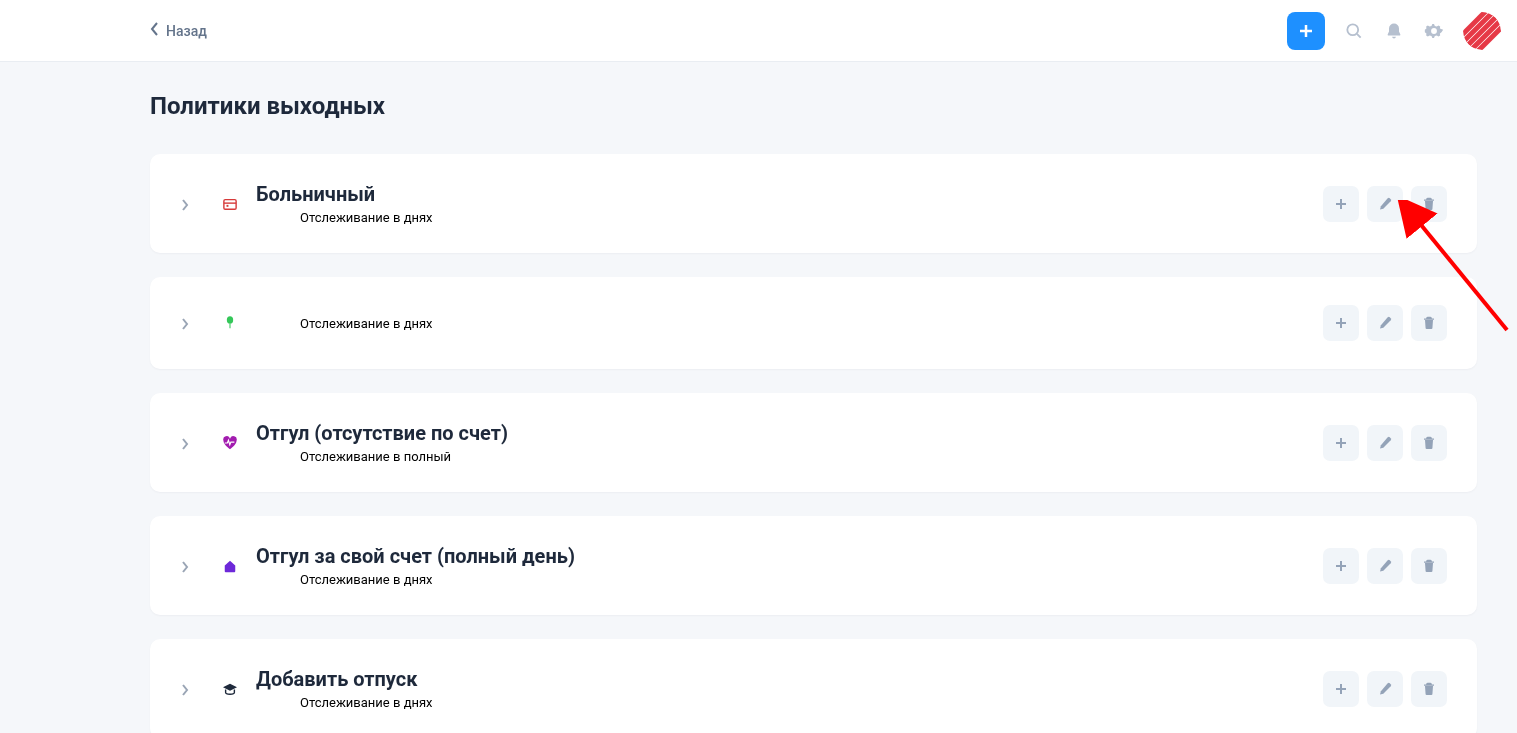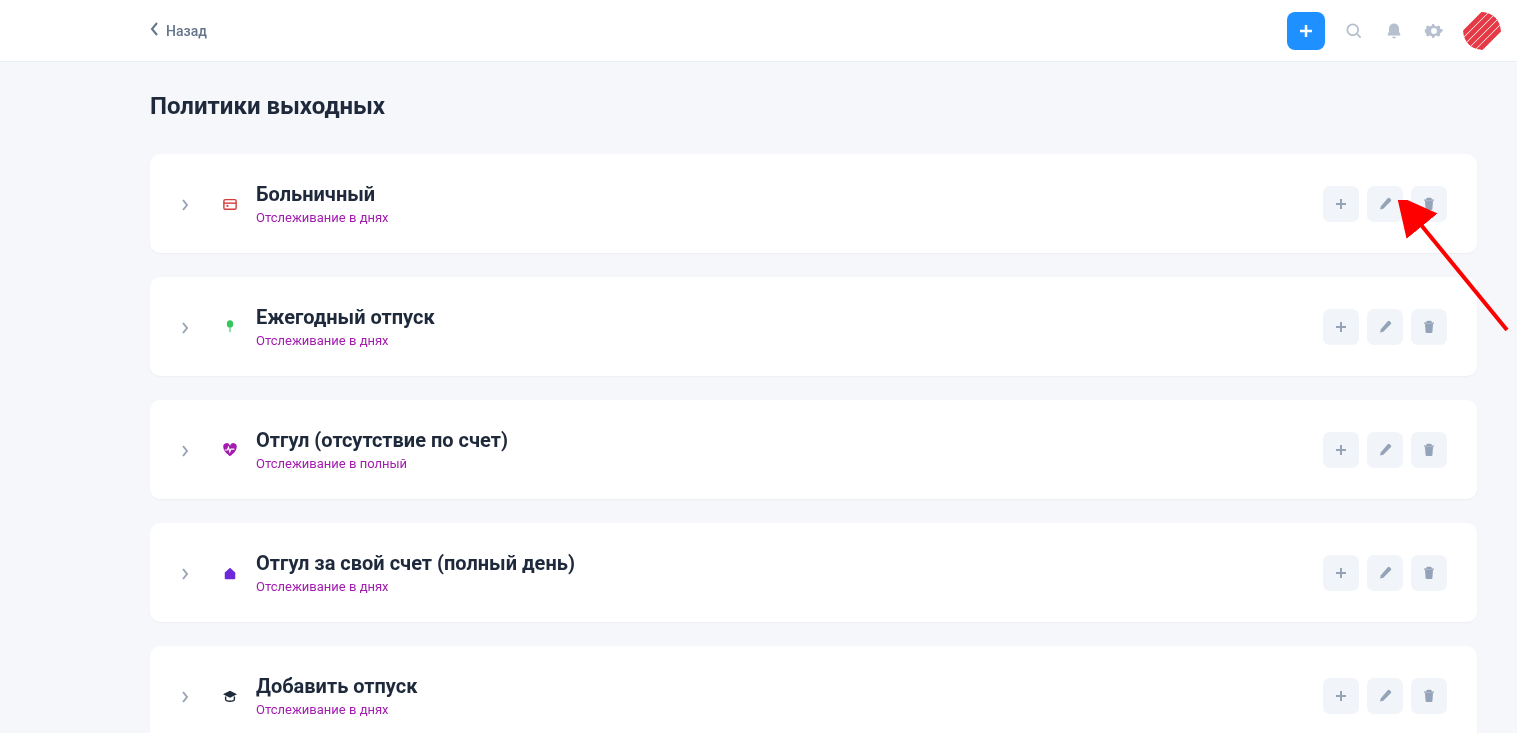--- a/index.html
+++ b/index.html
@@ -139,21 +139,22 @@
   }
   .card-body { flex: 1; }
   .card-title {
     font-size: 20px;
     font-weight: 700;
     color: #1e293b;
     margin-bottom: 4px;
   }
   .card-sub {
     font-size: 13px;
-    color: #a21caf;
+    color: #000000;
+    margin-left: 44px;
   }
   .card-actions {
     display: flex;
     gap: 8px;
   }
   .card-action {
     width: 36px; height: 36px;
     border-radius: 7px;
     background: #f1f5f9;
     display:flex; align-items:center; justify-content:center;
@@ -272,21 +273,20 @@
         <div class="expand"><svg viewBox="0 0 8 12" fill="none" stroke="#9aa5b5" stroke-width="2">
             <path d="M2 1l4 5-4 5"></path>
           </svg></div>
         <div class="card-icon">
           <svg viewBox="0 0 16 20" width="12" height="16">
             <ellipse cx="8" cy="6" rx="4.2" ry="5" fill="#34c759"></ellipse>
             <path d="M8 11v6" stroke="#34c759" stroke-width="1.4" fill="none"></path>
           </svg>
         </div>
         <div class="card-body">
-          <div class="card-title">Ежегодный отпуск</div>
           <div class="card-sub">Отслеживание в днях</div>
         </div>
         <div class="card-actions">
           <div class="card-action">
             <svg viewBox="0 0 14 14" fill="none" stroke="#94a3b8" stroke-width="2">
               <path d="M7 2v10M2 7h10"></path>
             </svg>
           </div>
           <div class="card-action">
             <svg viewBox="0 0 14 14" fill="#94a3b8">

